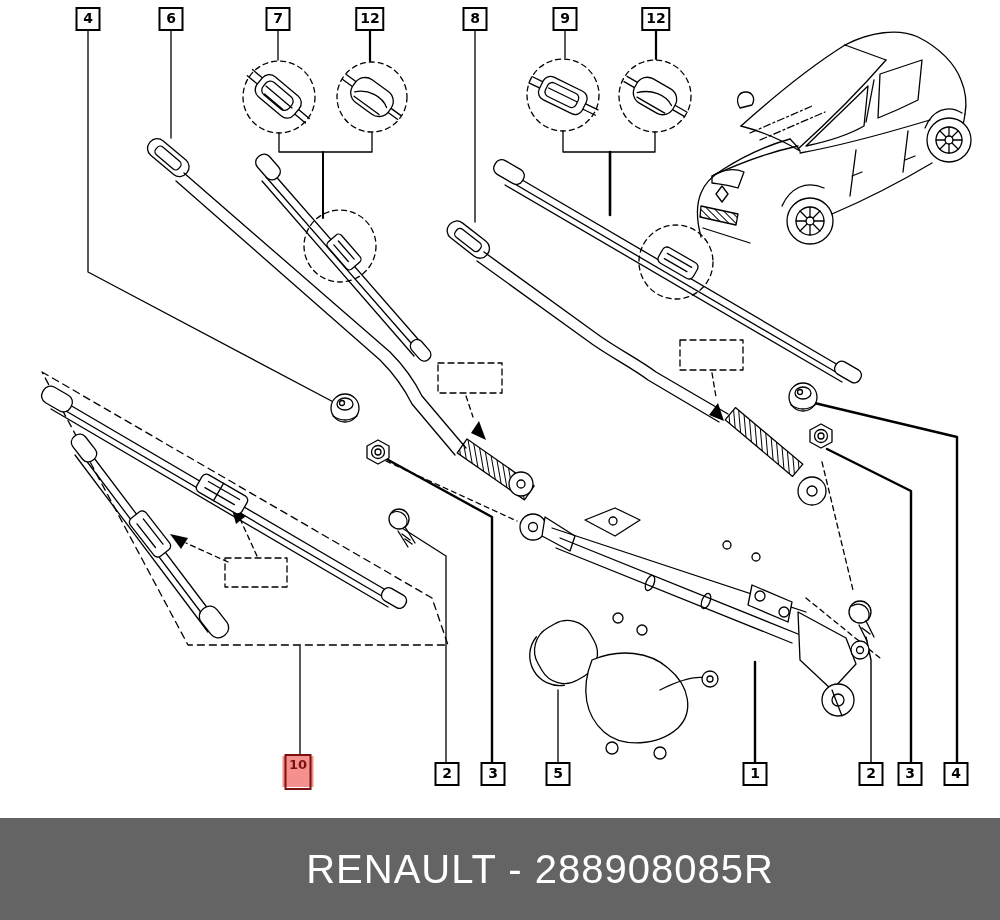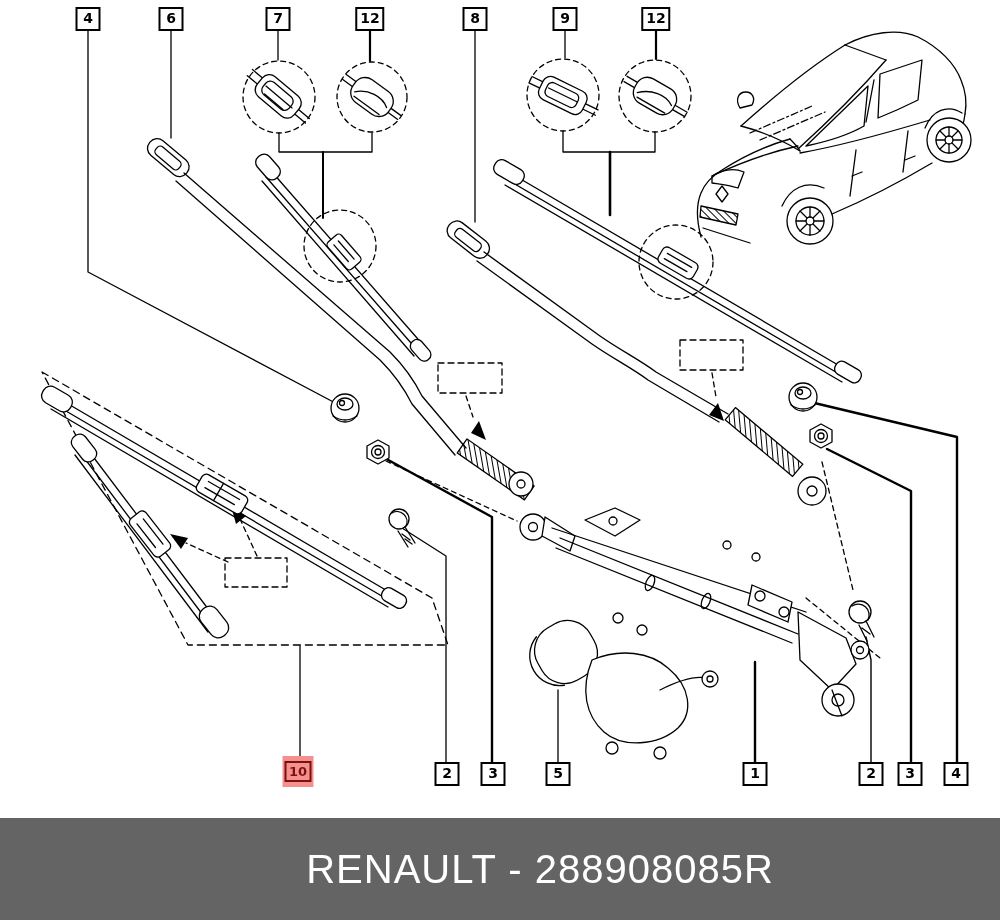--- a/index.html
+++ b/index.html
@@ -8,21 +8,21 @@
   svg.art{position:absolute;left:0;top:0;
           fill:none;stroke:var(--line,#000);stroke-width:1.3;stroke-linecap:round;stroke-linejoin:round;}
   .co{position:absolute;transform:translateX(-50%);min-width:15px;height:17px;padding:1px 3px 2px;
       background:#fff;border:2px solid var(--line,#000);
       font-weight:bold;font-size:14px;line-height:17px;text-align:center;color:#000;}
   .co-top{top:7px;}
   .co-bot{top:762px;}
   .hl-wrap{position:absolute;left:298px;top:756px;transform:translateX(-50%);
            width:31px;height:31px;background:var(--highlight-fill,#f4918e);
            display:flex;align-items:center;justify-content:center;}
-  .hl-box{min-width:18px;height:16px;padding:1px 2px 0;background:transparent;
+  .hl-box{min-width:18px;height:16px;padding:1px 2px 15px;background:transparent;
           border:2px solid var(--highlight-accent,#7c100f);color:var(--highlight-accent,#7c100f);
           font-weight:bold;font-size:13px;line-height:16px;text-align:center;}
   .footer{position:absolute;left:0;top:818px;width:1000px;height:102px;
           background:var(--footer-bg,#646464);color:var(--footer-text,#fff);
           display:flex;align-items:center;justify-content:center;gap:66px;
           font-size:40px;letter-spacing:1px;font-family:"Liberation Sans","DejaVu Sans",sans-serif;padding-left:40px;}
 </style>
 </head>
 <body>
 

